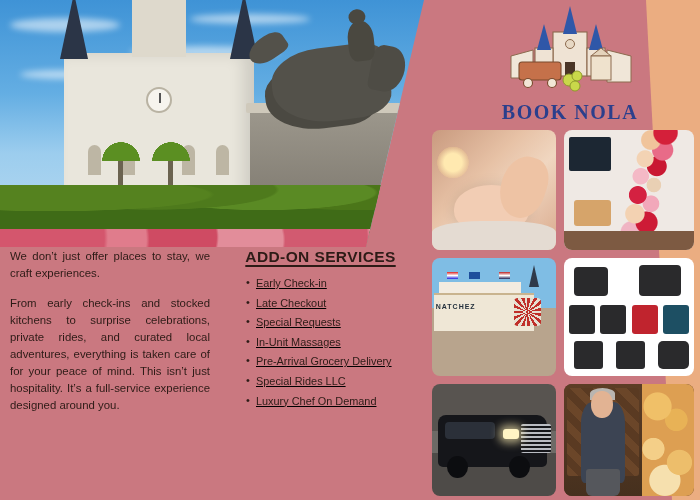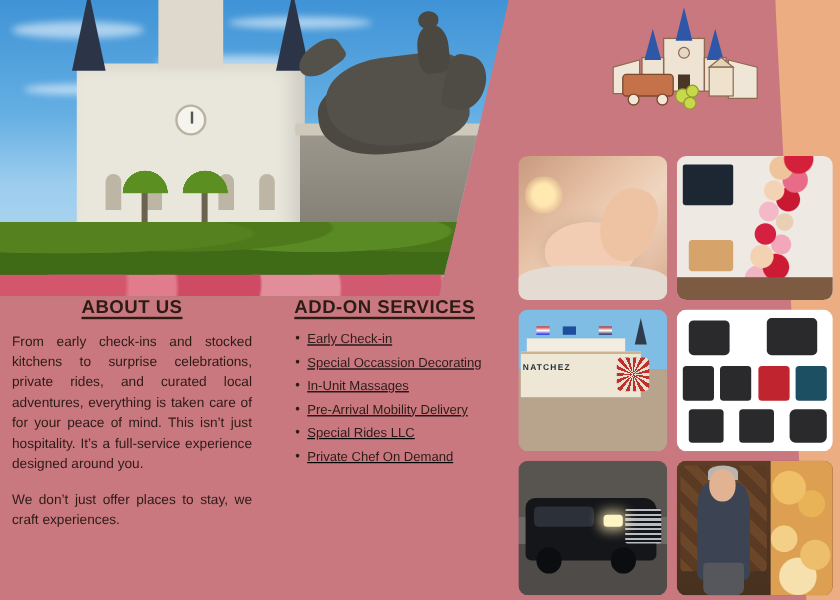--- a/index.html
+++ b/index.html
@@ -297,37 +297,38 @@
     <g>
       <polygon points="96,52 116,52 106,44" fill="#e4d3bb" stroke="#8c6a4e" stroke-width="1"></polygon>
       <rect x="96" y="52" width="20" height="24" fill="#efe2cd" stroke="#8c6a4e" stroke-width="1"></rect>
     </g>
     <g fill="#c9d84a" stroke="#8f9b2c" stroke-width="1">
       <circle cx="74" cy="76" r="6"></circle>
         <circle cx="82" cy="72" r="5"></circle>
         <circle cx="80" cy="82" r="5"></circle>
     </g>
   </svg>
+  <div class="lg-text">BOOK NOLA</div>
 </div>
 
 <div id="about-col">
-  <div class="sec-title">ABOUT US</div>
+  <div class="about-p">We don’t just offer places to stay, we craft experiences.</div>
   <div class="about-p">From early check-ins and stocked kitchens to surprise celebrations, private rides, and curated local adventures, everything is taken care of for your peace of mind. This isn’t just hospitality. It’s a full-service experience designed around you.</div>
-  <div class="about-p">We don’t just offer places to stay, we craft experiences.</div>
 </div>
 
 <div id="services-col">
   <div class="sec-title">ADD-ON SERVICES</div>
   <ul class="svc">
     <li>Early Check-in</li>
-    <li>Special Occassion Decorating</li>
+    <li>Late Checkout</li>
+    <li>Special Requests</li>
     <li>In-Unit Massages</li>
-    <li>Pre-Arrival Mobility Delivery</li>
+    <li>Pre-Arrival Grocery Delivery</li>
     <li>Special Rides LLC</li>
-    <li>Private Chef On Demand</li>
+    <li>Luxury Chef On Demand</li>
   </ul>
 </div>
 
 <div id="grid">
 
   <div class="grow r1">
     <div class="card c-l">
       <div class="img-spa">
         <div class="spa-hand"></div>
         <div class="spa-towel"></div>

